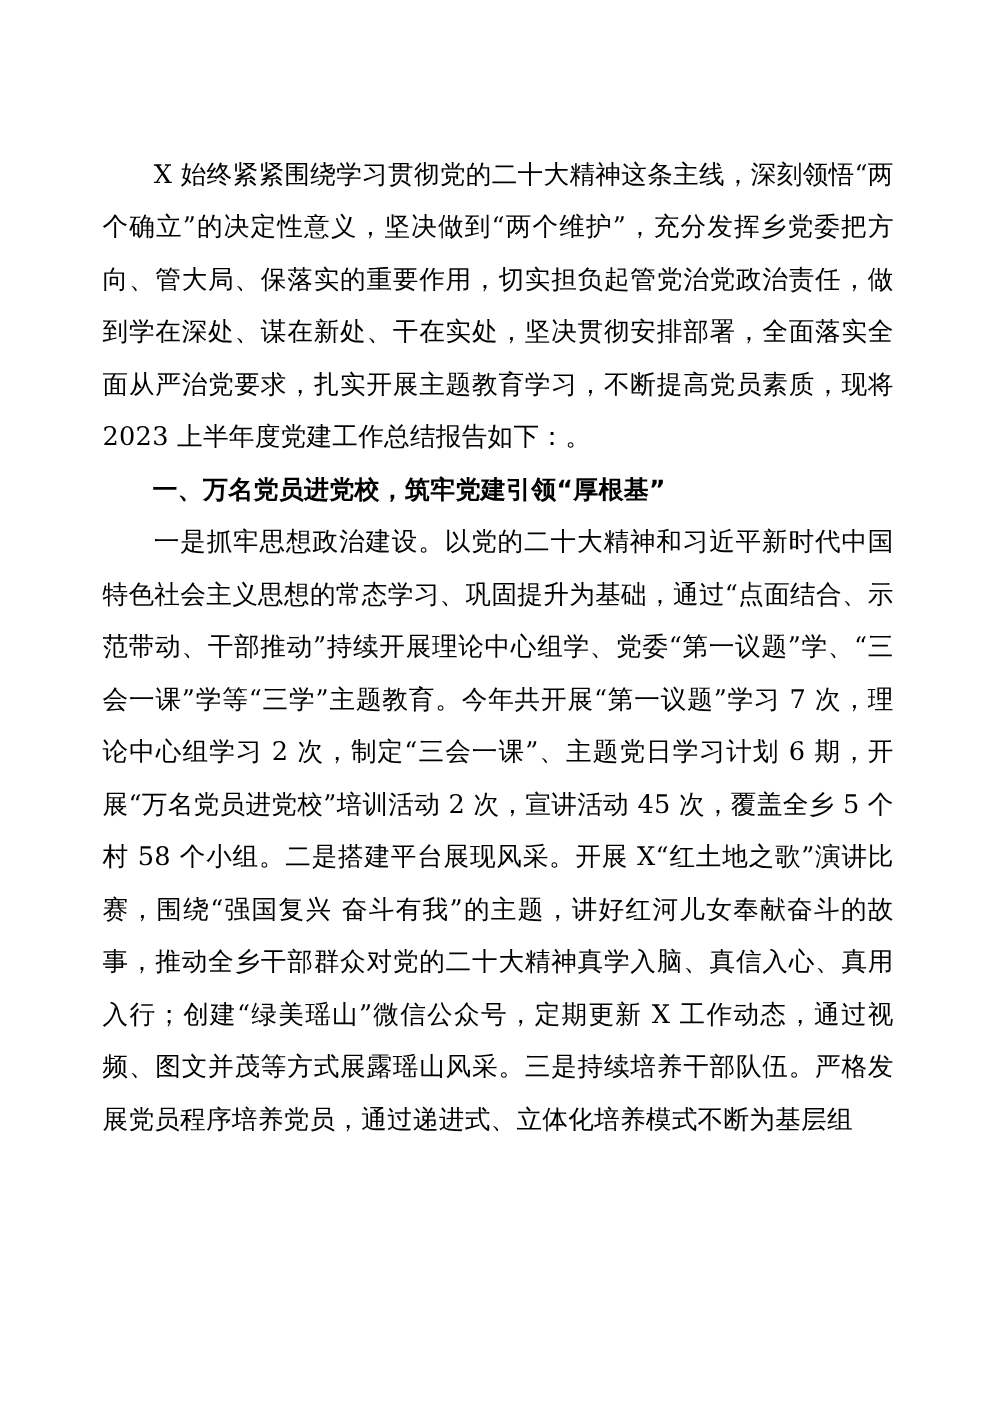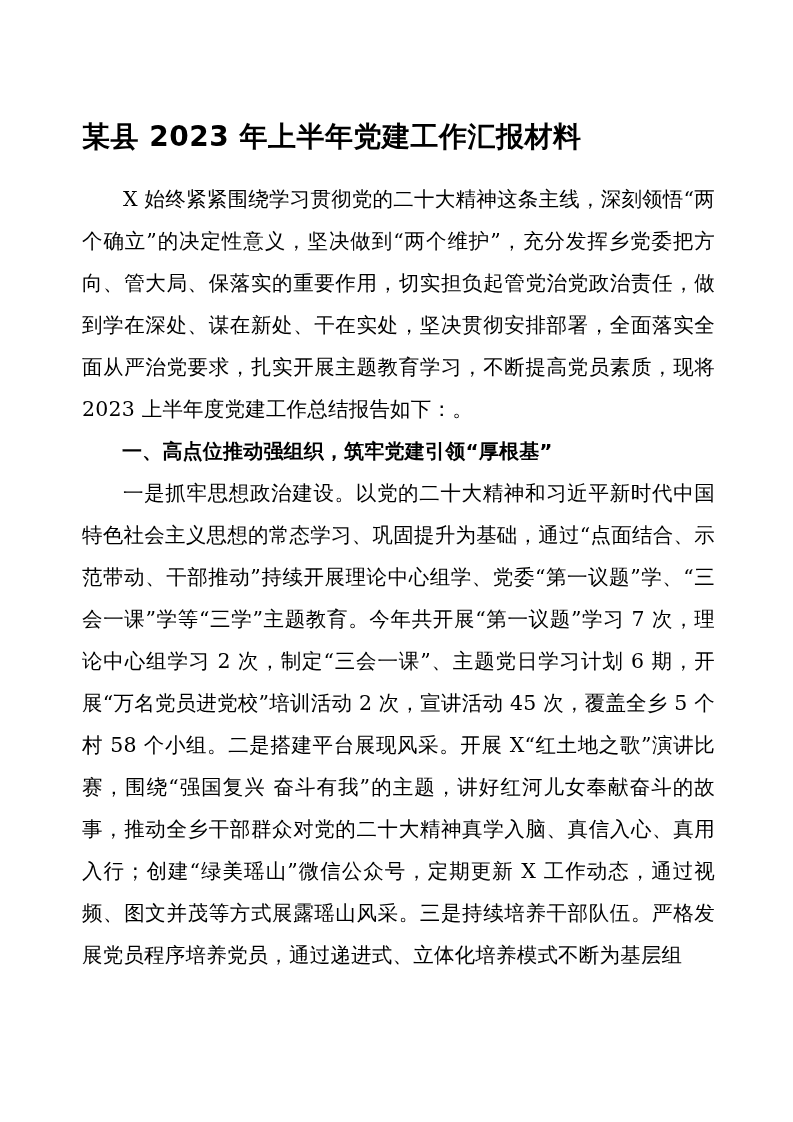--- a/index.html
+++ b/index.html
@@ -50,17 +50,16 @@
     margin: 0;
     text-indent: 2em;
     text-align: left;
     color: #000000;
   }
 </style>
 </head>
 <body>
 
 <div class="page">
-  <h1 class="doc-title">某县 2023 年上半年党建工作汇报材料</h1>
   <p class="para">X 始终紧紧围绕学习贯彻党的二十大精神这条主线，深刻领悟“两个确立”的决定性意义，坚决做到“两个维护”，充分发挥乡党委把方向、管大局、保落实的重要作用，切实担负起管党治党政治责任，做到学在深处、谋在新处、干在实处，坚决贯彻安排部署，全面落实全面从严治党要求，扎实开展主题教育学习，不断提高党员素质，现将 2023 上半年度党建工作总结报告如下：。</p>
-  <p class="heading">一、高点位推动强组织，筑牢党建引领“厚根基”</p>
+  <p class="heading">一、万名党员进党校，筑牢党建引领“厚根基”</p>
   <p class="para">一是抓牢思想政治建设。以党的二十大精神和习近平新时代中国特色社会主义思想的常态学习、巩固提升为基础，通过“点面结合、示范带动、干部推动”持续开展理论中心组学、党委“第一议题”学、“三会一课”学等“三学”主题教育。今年共开展“第一议题”学习 7 次，理论中心组学习 2 次，制定“三会一课”、主题党日学习计划 6 期，开展“万名党员进党校”培训活动 2 次，宣讲活动 45 次，覆盖全乡 5 个村 58 个小组。二是搭建平台展现风采。开展 X“红土地之歌”演讲比赛，围绕“强国复兴 奋斗有我”的主题，讲好红河儿女奉献奋斗的故事，推动全乡干部群众对党的二十大精神真学入脑、真信入心、真用入行；创建“绿美瑶山”微信公众号，定期更新 X 工作动态，通过视频、图文并茂等方式展露瑶山风采。三是持续培养干部队伍。严格发展党员程序培养党员，通过递进式、立体化培养模式不断为基层组</p>
 </div>
 
 </body></html>

